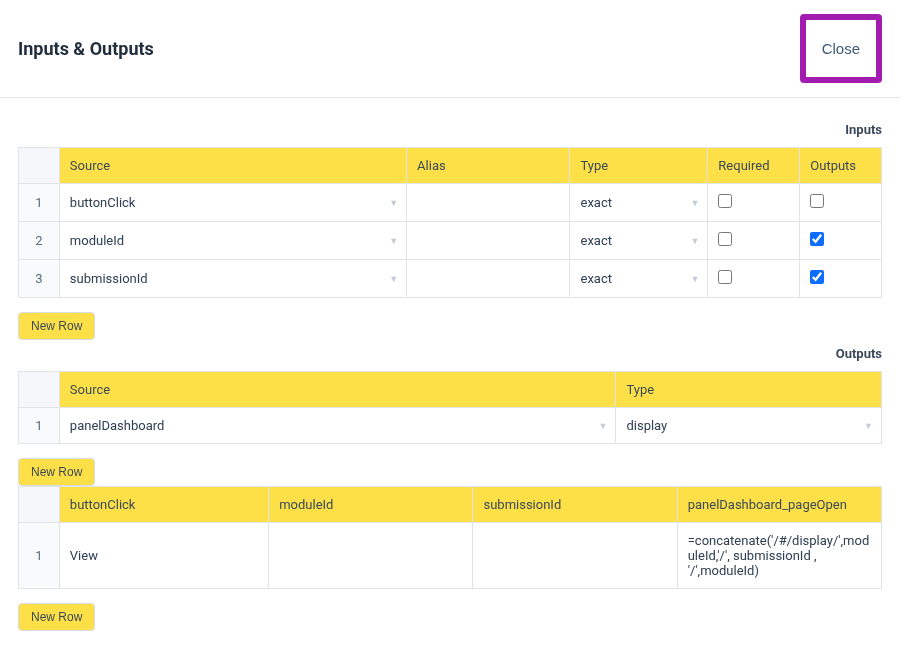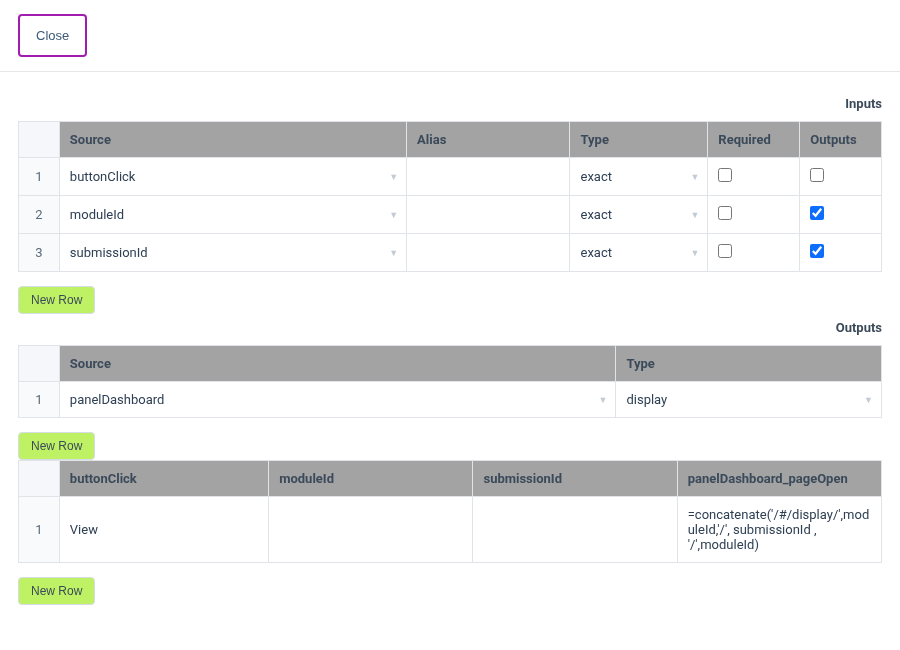--- a/index.html
+++ b/index.html
@@ -15,26 +15,26 @@
       align-items: center;
       padding: 14px 18px 14px 18px;
       border-bottom: 1px solid #e5e8eb;
     }
     .title {
       font-size: 18px;
       font-weight: 700;
       color: #1f2d3d;
     }
     .close-btn {
-      border: 2px solid #a21caf;
+      border: 6px solid #a21caf;
       background: #fff;
       color: #3b5a77;
-      padding: 12px 16px;
+      padding: 20px 16px;
       border-radius: 4px;
-      font-size: 13px;
+      font-size: 15px;
       cursor: pointer;
     }
     .content { padding: 14px 18px 20px 18px; }
     .section-label {
       font-weight: 700;
       color: #3b4a5a;
       margin: 10px 0 10px 0;
       font-size: 13px;
       text-align: right;
     }
@@ -47,22 +47,22 @@
     th, td {
       border: 1px solid #e0e4e9;
       padding: 10px 10px;
       text-align: left;
       vertical-align: middle;
       font-size: 13px;
       color: #2f4054;
       overflow: hidden;
     }
     thead th {
-      background: #a3a3a3;
-      font-weight: 700;
+      background: #fde047;
+      font-weight: 400;
       color: #3b4a5a;
     }
     .rownum {
       width: 40px;
       text-align: center;
       background: #f9fafb;
       color: #5a6b7b;
       font-weight: 400;
     }
     thead th.rownum { background:#f5f7fa; }
@@ -73,40 +73,41 @@
       position: absolute;
       right: 8px;
       top: 50%;
       transform: translateY(-50%);
       color: #c3ccd5;
       font-size: 9px;
       pointer-events: none;
     }
     .new-row-btn {
       border: 1px solid #d6dce3;
-      background: #bef264;
+      background: #fde047;
       color: #3b4a5a;
       padding: 6px 12px;
       border-radius: 4px;
       font-size: 12px;
       margin-top: 14px;
       cursor: pointer;
     }
     input[type="checkbox"] {
       width: 14px;
       height: 14px;
       cursor: pointer;
       accent-color: #0d6efd;
     }
     .formula { word-break: break-word; }
   </style>
 </head>
 <body>
 
 <div class="header">
+  <div class="title">Inputs &amp; Outputs</div>
   <button class="close-btn">Close</button>
 </div>
 
 <div class="content">
 
   
   <div class="section-label">Inputs</div>
   <table>
     <colgroup>
       <col style="width:40px">

